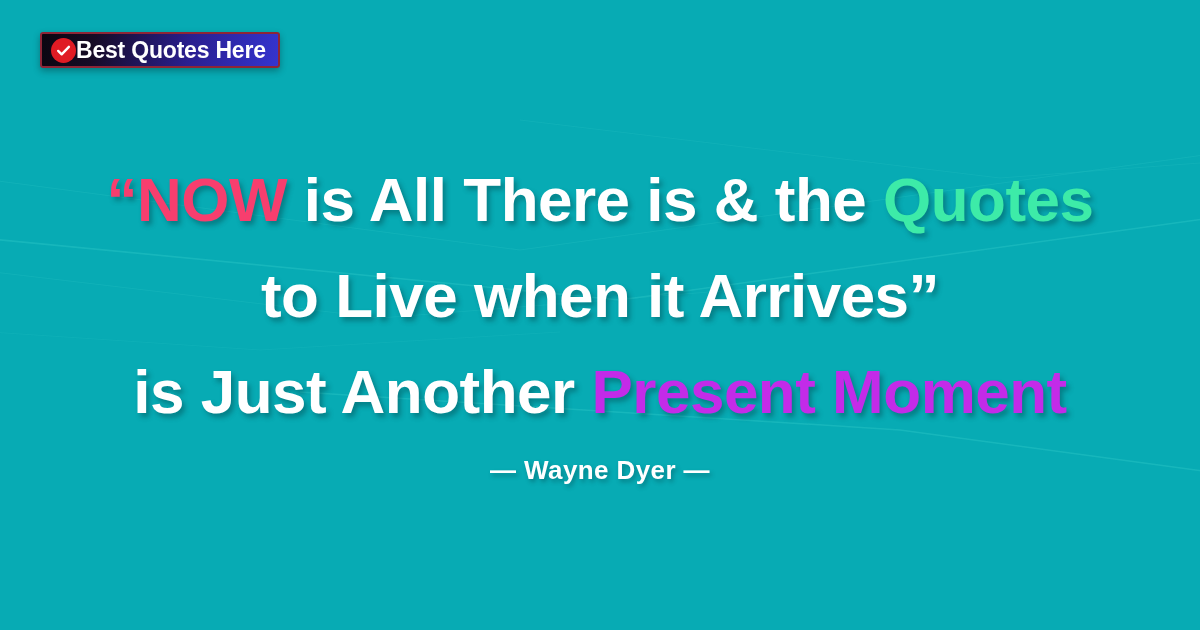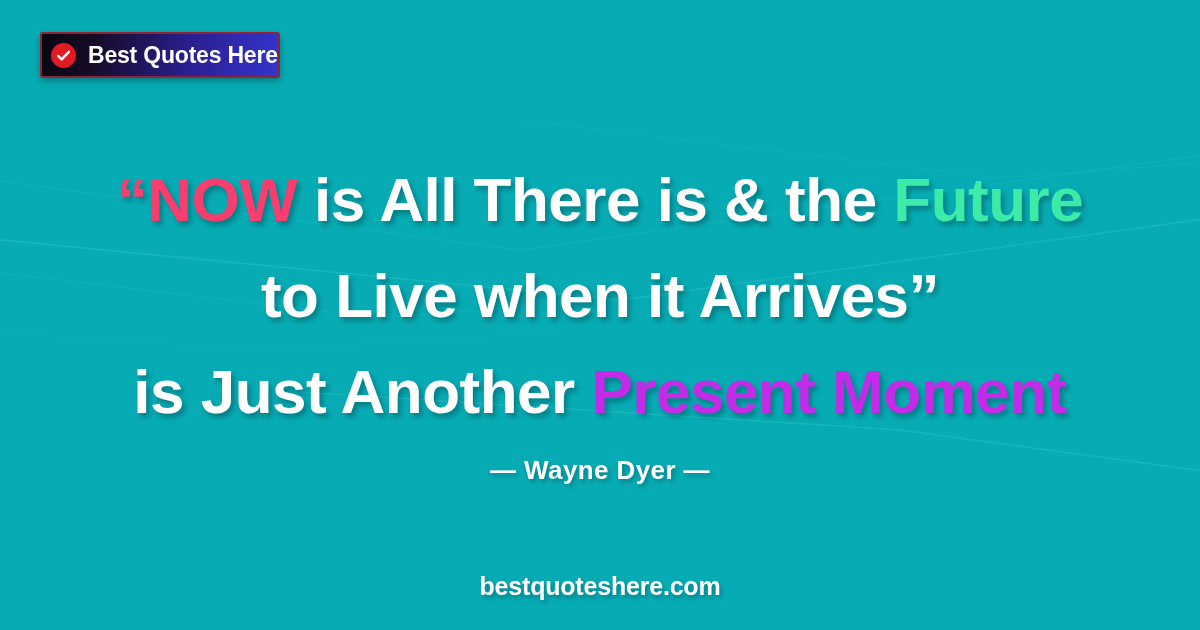--- a/index.html
+++ b/index.html
@@ -26,25 +26,25 @@
     position: absolute;
     inset: 0;
     pointer-events: none;
   }
 
   
   #brand-badge {
     position: absolute;
     left: 40px;
     top: 32px;
-    height: 46px;
+    height: 36px;
     display: flex;
     align-items: center;
-    gap: 12px;
-    padding: 0 0 0 9px;
+    gap: 0;
+    padding: 0 12px 0 9px;
     box-sizing: border-box;
     background: linear-gradient(100deg, #0a0610 0%, #160b26 22%, #2a1f8f 62%, #3434cf 100%);
     border: 2px solid #8d2536;
     border-radius: 3px;
     box-shadow: 0 3px 7px rgba(0,0,0,0.30);
   }
   #check-icon {
     width: 25px;
     height: 25px;
     flex: 0 0 25px;
@@ -132,24 +132,23 @@
   <div id="brand-badge">
     <span id="check-icon">
       <svg width="17" height="17" viewBox="0 0 24 24" aria-hidden="true">
         <path d="M4.5 12.6 L9.4 17.4 L19.6 6.9" fill="none" stroke="#ffffff" stroke-width="3.4" stroke-linecap="round" stroke-linejoin="round"></path>
       </svg>
     </span>
     <span id="brand-name">Best Quotes Here</span>
   </div>
 
   <div id="quote-block">
-    <div class="quote-line"><span class="w-now">“</span><span class="w-now">NOW</span><span> is All There is &amp; the </span><span class="w-future">Future</span></div>
+    <div class="quote-line"><span class="w-now">“</span><span class="w-now">NOW</span><span> is All There is &amp; the </span><span class="w-future">Quotes</span></div>
 
     <div class="quote-line">to Live when it Arrives”</div>
 
     <div class="quote-line"><span>is Just Another </span><span class="w-present">Present Moment</span></div>
   </div>
 
   <div id="attribution">— Wayne Dyer —</div>
 
-  <div id="site-url">bestquoteshere.com</div>
 
 </div>
 
 </body></html>

